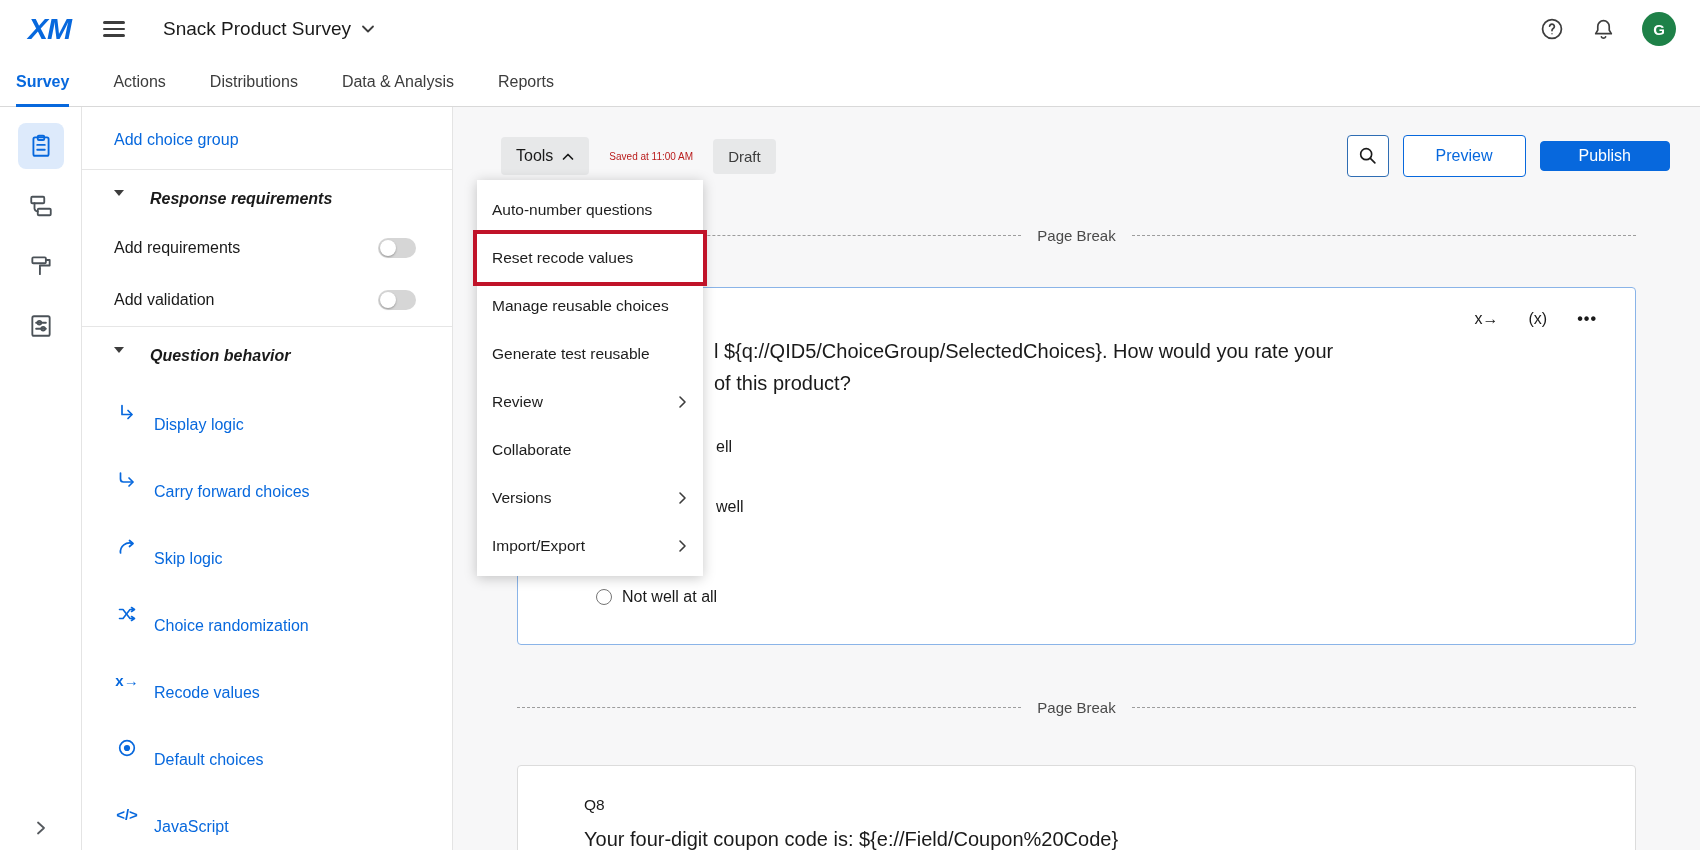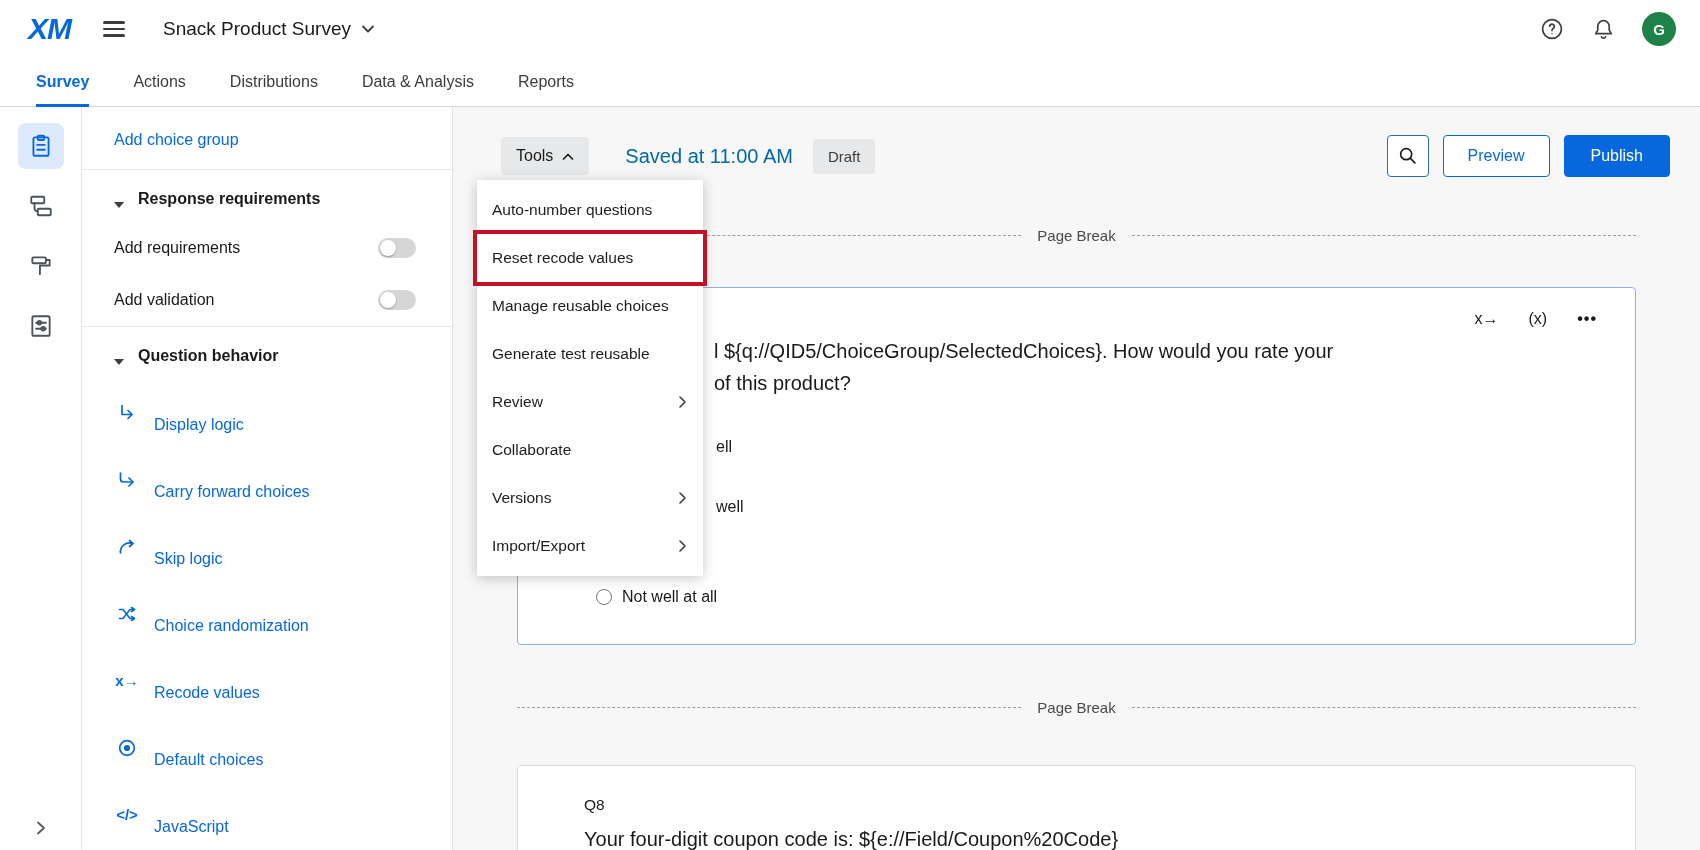--- a/index.html
+++ b/index.html
@@ -16,21 +16,21 @@
   .hamburger span { display:block; width:22px; height:2.5px; background:#3d3d3d; border-radius:2px; }
   .title-wrap { display:flex; align-items:center; gap:10px; cursor:pointer; }
   .title { font-size:19px; color:#1a1a1a; }
   .top-right { margin-left:auto; display:flex; align-items:center; gap:26px; }
   .icon-btn { background:none; border:none; cursor:pointer; display:flex; align-items:center; }
   .avatar { width:34px; height:34px; border-radius:50%; background:#1e8148; color:#fff;
     font-size:15px; font-weight:bold; display:flex; align-items:center; justify-content:center; cursor:pointer; }
 
   
   .tabbar { position:absolute; top:58px; left:0; width:1700px; height:49px; background:#fff;
-    border-bottom:1px solid #d9d9d9; display:flex; align-items:center; padding-left:36px; gap:44px; }
+    border-bottom:1px solid #d9d9d9; display:flex; align-items:center; padding-left:16px; gap:44px; }
   .tab { position:relative; font-size:16px; color:#3c3c3c; cursor:pointer; height:100%;
     display:flex; align-items:center; background:none; border:none; }
   .tab.active { color:#0768dd; font-weight:bold; }
   .tab.active::after { content:""; position:absolute; left:0; right:0; bottom:-1px; height:3px; background:#0768dd; }
 
   
   .rail { position:absolute; top:107px; left:0; bottom:0; width:82px; background:#fff;
     border-right:1px solid #e4e4e4; display:flex; flex-direction:column; align-items:center;
     padding-top:16px; gap:14px; }
   .rail-btn { width:46px; height:46px; border:none; background:none; border-radius:8px;
@@ -38,21 +38,21 @@
   .rail-btn.active { background:#ddeafb; }
   .rail-expand { position:absolute; bottom:14px; left:0; width:82px; display:flex; justify-content:center;
     background:none; border:none; cursor:pointer; }
 
   
   .panel { position:absolute; top:107px; left:82px; bottom:0; width:371px; background:#fff;
     border-right:1px solid #e4e4e4; padding-top:22px; overflow:hidden; }
   .panel a.blue-link { display:block; color:#0768dd; font-size:16px; text-decoration:none;
     padding:2px 32px 20px; cursor:pointer; }
   .panel-divider { border:none; border-top:1px solid #e6e6e6; margin:0; }
-  .section-head { display:flex; align-items:flex-end; gap:14px; padding:20px 32px 14px; cursor:pointer; }
+  .section-head { display:flex; align-items:flex-start; gap:26px; padding:20px 32px 14px; cursor:pointer;font-style:italic; }
   .section-head .caret { width:0; height:0; border-left:5px solid transparent; border-right:5px solid transparent;
     border-top:6px solid #3d3d3d; }
   .section-head .sec-title { font-size:16px; font-weight:bold; color:#1a1a1a; }
   .toggle-row { display:flex; align-items:center; justify-content:space-between;
     padding:16px 36px 16px 32px; }
   .toggle-row .row-label { font-size:16px; color:#1a1a1a; }
   .toggle { width:38px; height:20px; border-radius:10px; background:#d6d6d6; position:relative;
     cursor:pointer; border:none; flex:0 0 auto; }
   .toggle::after { content:""; position:absolute; top:2px; left:2px; width:16px; height:16px;
     border-radius:50%; background:#fff; box-shadow:0 1px 2px rgba(0,0,0,.3); }
@@ -60,29 +60,29 @@
   .behavior-item .b-icn { width:26px; display:flex; align-items:center; justify-content:center;
     color:#0768dd; font-size:15px; font-weight:bold; }
   .behavior-item .b-label { color:#0768dd; font-size:16px;margin-top:25px; }
   .glyph-icn { font-weight:bold; font-size:15px; color:#0768dd; letter-spacing:0; white-space:nowrap; }
 
   
   .main { position:absolute; top:107px; left:453px; right:0; bottom:0; background:#f7f7f8; overflow:hidden; }
   .toolbar { display:flex; align-items:center; margin:28px 30px 0 48px; height:42px; }
   .tools-btn { display:flex; align-items:center; gap:9px; background:#e7e8e9; border:none; border-radius:4px;
     padding:10px 15px; font-size:16px; color:#1a1a1a; cursor:pointer; font-family:inherit; }
-  .saved-text { margin-left:36px; font-size:20px; color:#0369a1; }
+  .saved-text { margin-left:20px; font-size:10px; color:#b91c1c; }
   .draft-badge { margin-left:20px; background:#e7e8e9; border-radius:4px; padding:9px 15px;
     font-size:15px; color:#3c3c3c; }
   .tb-right { margin-left:auto; display:flex; align-items:center; gap:14px; }
   .search-btn { width:42px; height:42px; background:#fff; border:1px solid #2f6db3; border-radius:4px;
     display:flex; align-items:center; justify-content:center; cursor:pointer; }
-  .preview-btn { height:42px; padding:0 24px; background:#fff; border:1px solid #0768dd; border-radius:4px;
+  .preview-btn { height:42px; padding:0 32px; background:#fff; border:1px solid #0768dd; border-radius:4px;
     color:#0768dd; font-size:16px; cursor:pointer; font-family:inherit; }
-  .publish-btn { height:42px; padding:0 26px; background:#0768dd; border:1px solid #0768dd; border-radius:4px;
+  .publish-btn { height:30px; padding:0 38px; background:#0768dd; border:1px solid #0768dd; border-radius:4px;
     color:#fff; font-size:16px; cursor:pointer; font-family:inherit; }
 
   .canvas { margin:0 64px; }
   .page-break { display:flex; align-items:center; gap:16px; color:#4a4a4a; font-size:15px; height:20px; }
   .page-break .dash { flex:1; border-top:1px dashed #9d9d9d; height:0; }
   .pb1 { margin-top:48px; }
   .pb2 { margin-top:52px; }
 
   .q-card { background:#fff; border-radius:4px; position:relative; }
   .q-card1 { margin-top:42px; height:358px; border:1px solid #8ab4e8; }

